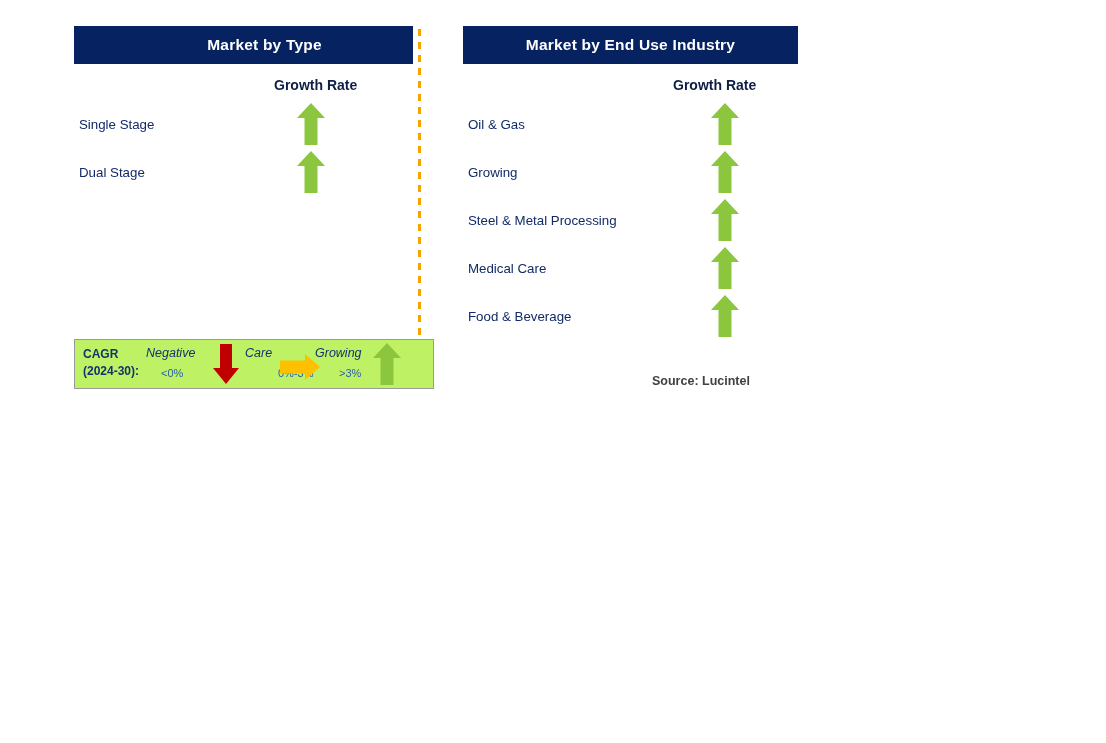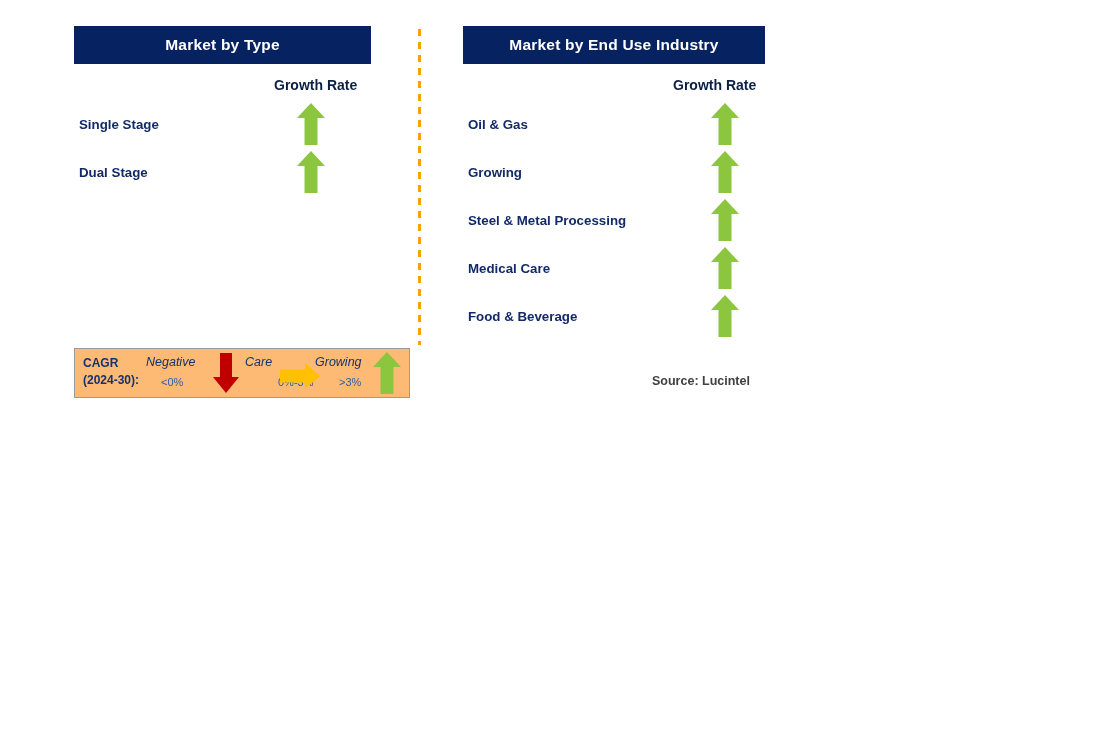--- a/index.html
+++ b/index.html
@@ -27,22 +27,22 @@
     position: absolute;
     background: #062260;
     color: #ffffff;
     font-weight: bold;
     font-size: 15.5px;
     display: flex;
     align-items: center;
     justify-content: center;
     letter-spacing: 0.2px;
   }
-  #panel-left-header  { left: 74px;  top: 26px; width: 297px; height: 38px; }
-  #panel-right-header { left: 463px; top: 26px; width: 302px; height: 38px; }
+  #panel-left-header  { left: 74px;  top: 26px; width: 297px; height: 38px; padding-left: 42px; }
+  #panel-right-header { left: 463px; top: 26px; width: 335px; height: 38px; }
 
   
   .growth-caption {
     position: absolute;
     color: #0d1f45;
     font-weight: bold;
     font-size: 14px;
     white-space: nowrap;
   }
   #growth-caption-left  { left: 274px; top: 77px; }
@@ -52,21 +52,21 @@
   .seg-row {
     position: absolute;
     height: 40px;
   }
   .seg-label {
     position: absolute;
     left: 0;
     top: 50%;
     transform: translateY(-50%);
     color: #122a68;
-    font-weight: bold;
+    font-weight: normal;
     font-size: 13.3px;
     white-space: nowrap;
   }
   .seg-arrow {
     position: absolute;
     top: 50%;
     transform: translateY(-50%);
   }
 
   
@@ -84,25 +84,26 @@
     background: repeating-linear-gradient(
         to bottom,
         #f5a300 0px, #f5a300 7px,
         rgba(255,255,255,0) 7px, rgba(255,255,255,0) 13px);
   }
 
   
   #legend-box {
     position: absolute;
     left: 74px;
-    top: 348px;
+    top: 339px;
     width: 334px;
     height: 48px;
     border: 1px solid #9a9a9a;
-    background: #fdba74;
+    background: #bef264;
+    padding-left: 24px;
   }
   .legend-cagr {
     position: absolute;
     left: 8px;
     top: 6px;
     color: #12336e;
     font-size: 12px;
     font-weight: bold;
     line-height: 17px;
     white-space: nowrap;

